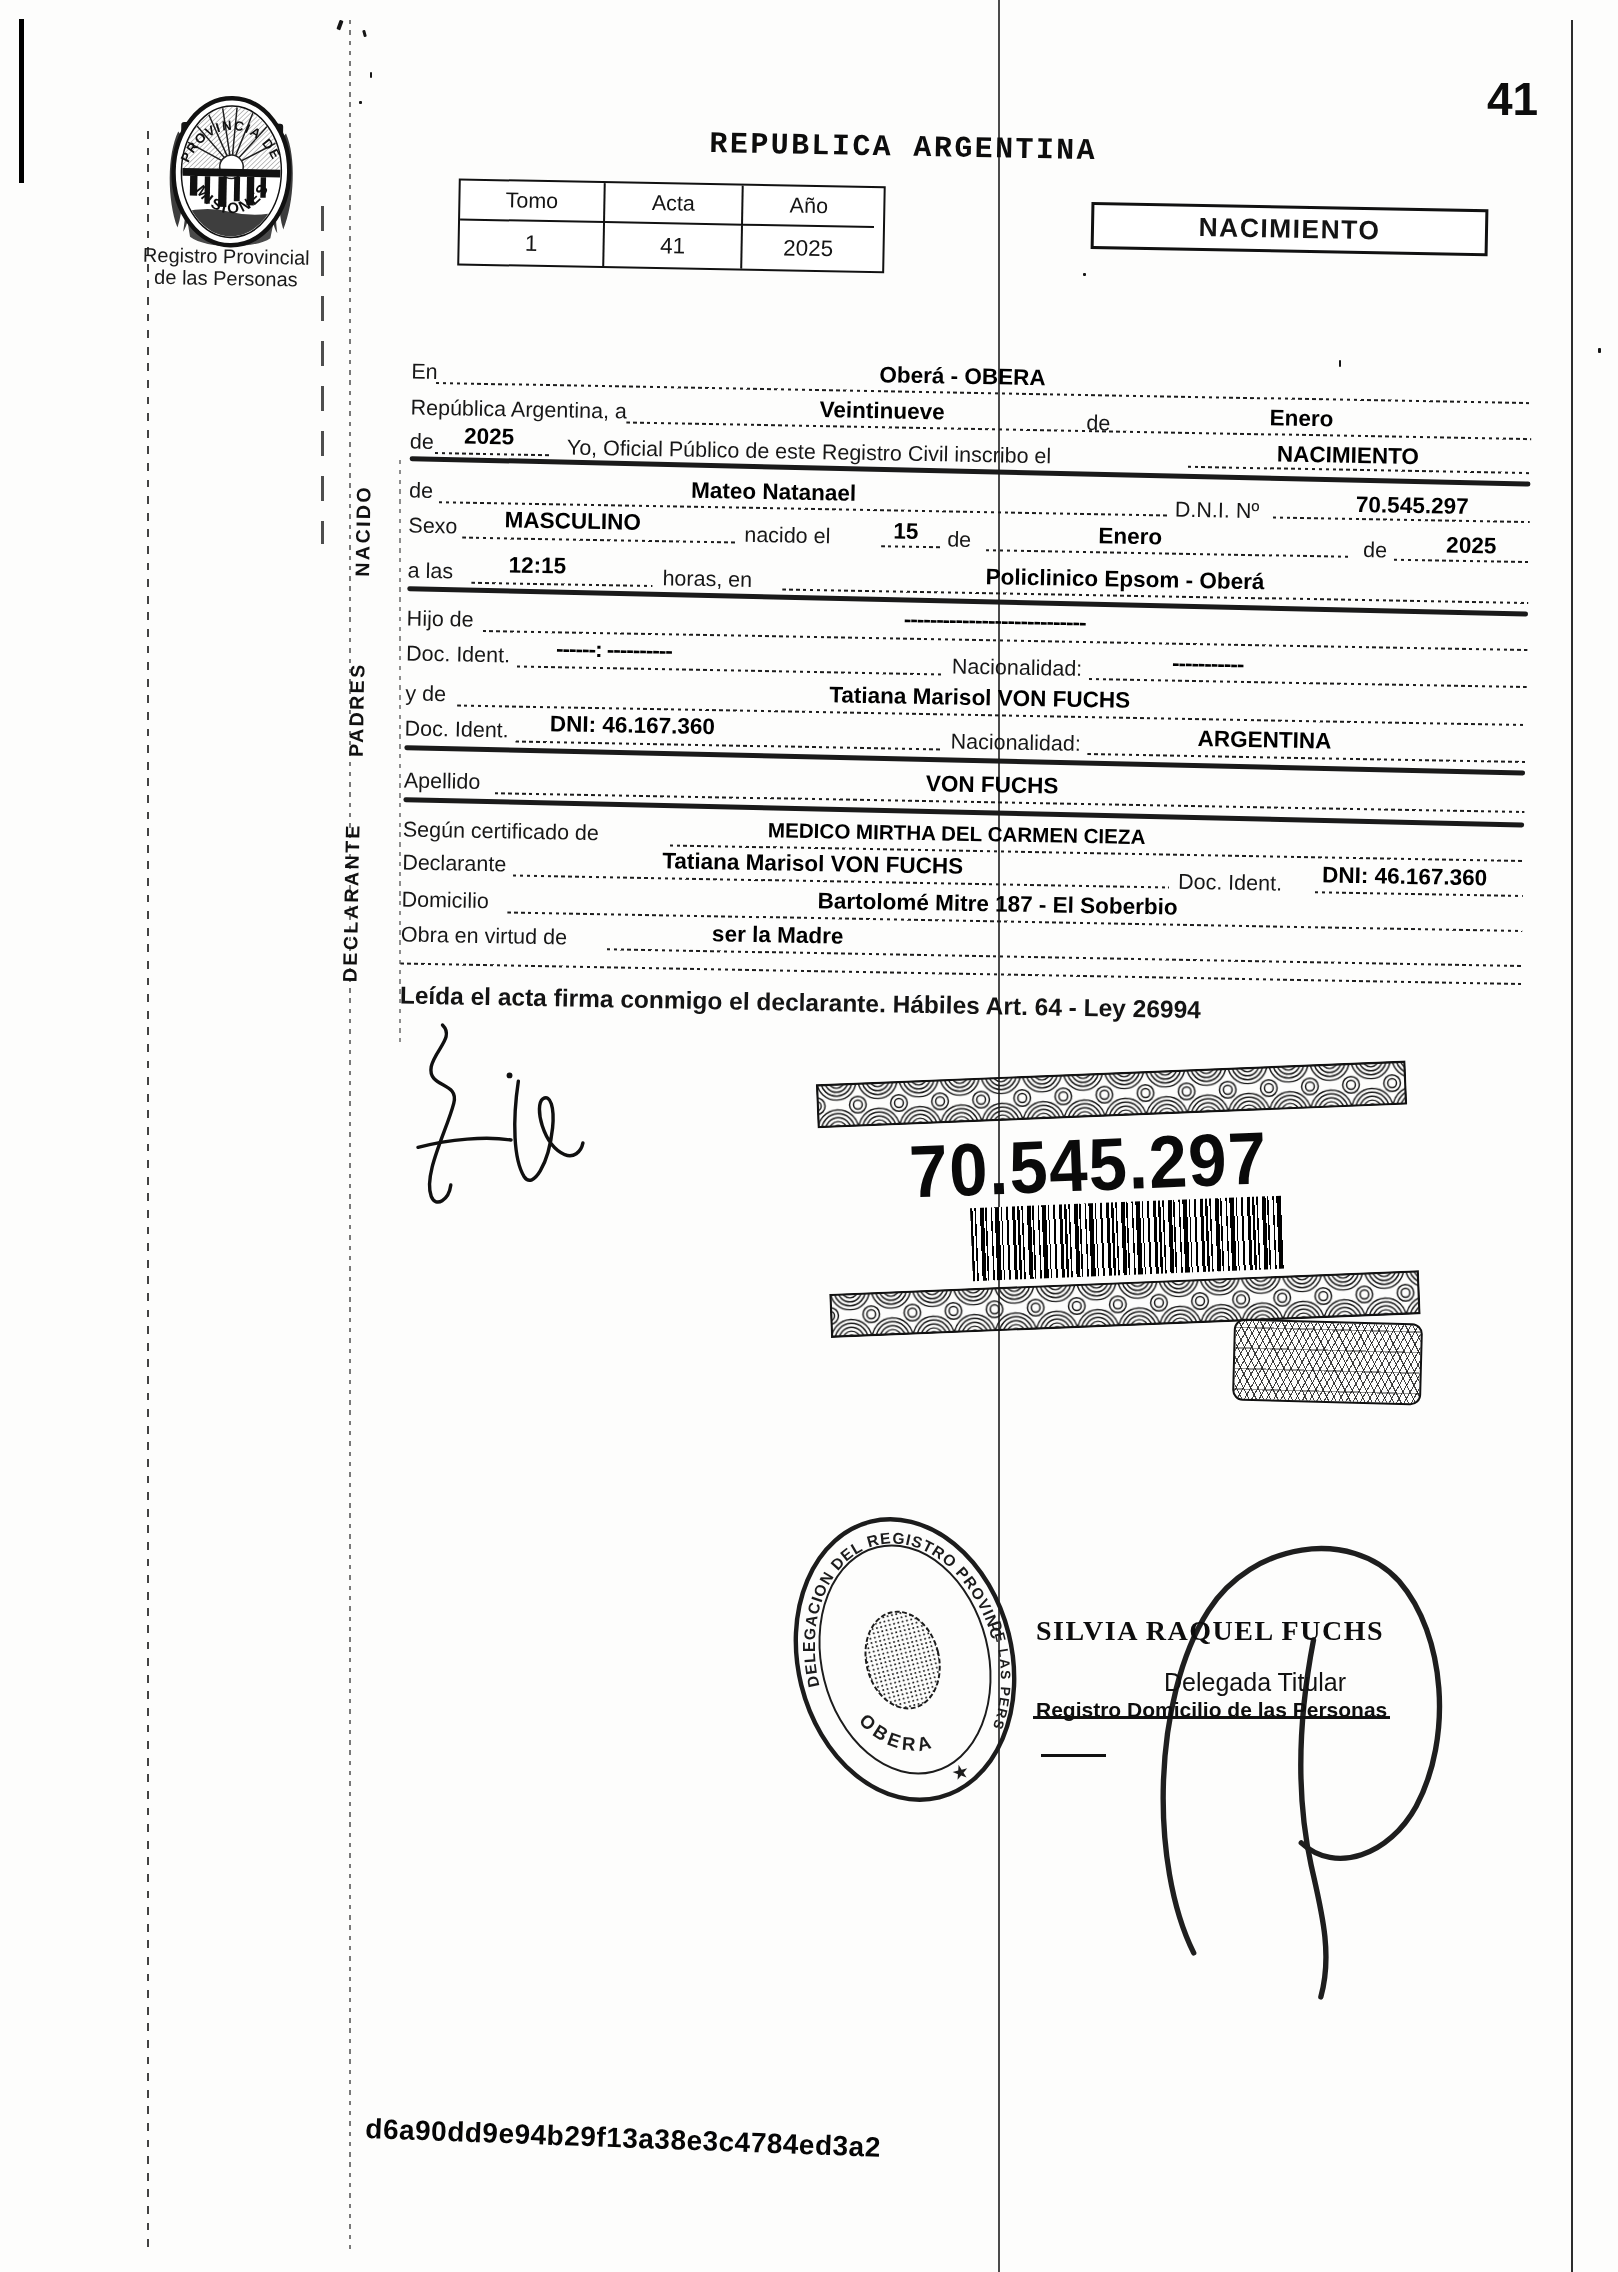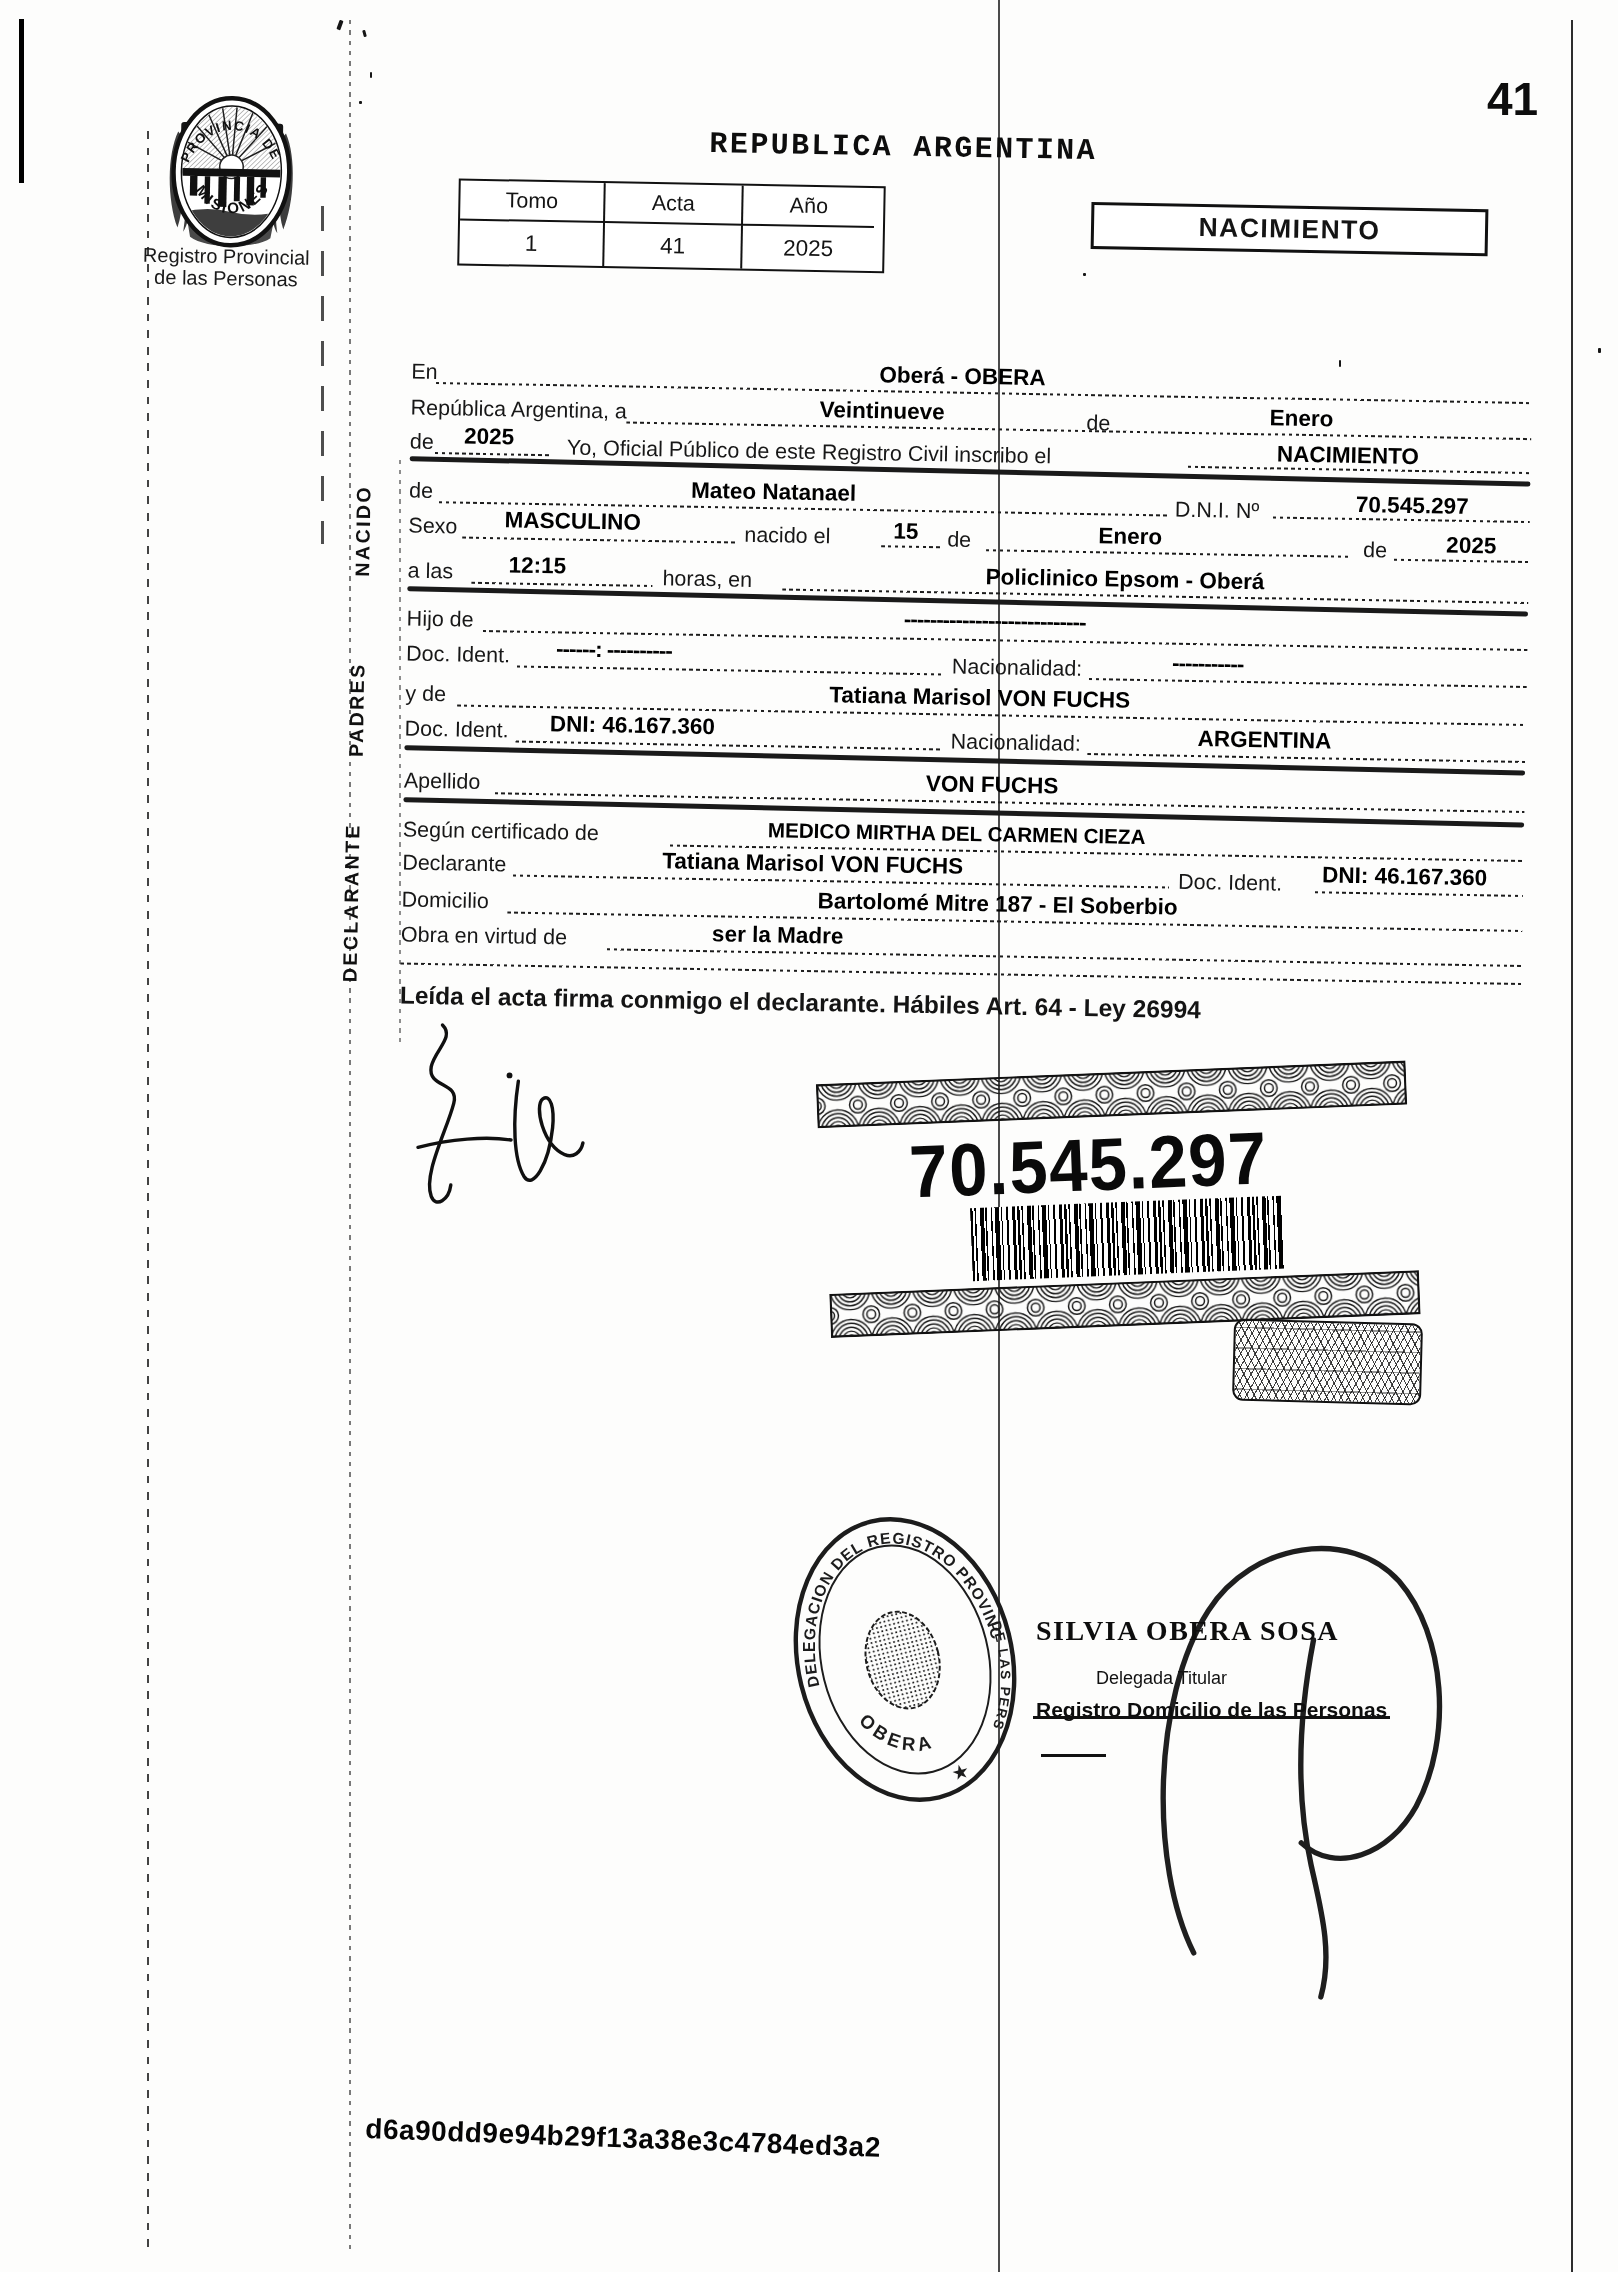--- a/index.html
+++ b/index.html
@@ -63,21 +63,21 @@
      transform:rotate(1.5deg);
      background:
        repeating-linear-gradient(62deg,rgba(20,20,20,.8) 0 1px,transparent 1px 6.4px),
        repeating-linear-gradient(-62deg,rgba(20,20,20,.8) 0 1px,transparent 1px 6.4px),
        repeating-linear-gradient(0deg,transparent 0 8.8px,rgba(20,20,20,.45) 8.8px 10.3px,transparent 10.3px 20.6px);}
   
   .sigsvg{position:absolute;}
   .stamp{left:773px;top:1488px;width:264px;height:343px;}
   .offname{left:1036px;top:1615px;font-family:"Liberation Serif","DejaVu Serif",serif;
            font-size:28px;font-weight:bold;letter-spacing:1.5px;color:#0d0d0d;white-space:nowrap;}
-  .offrole{left:1096px;top:1668px;font-size:18px;color:#111;}
+  .offrole{left:1164px;top:1668px;font-size:25px;color:#111;}
   .offorg{left:1036px;top:1698px;font-size:21px;font-weight:bold;color:#0d0d0d;position:absolute;white-space:nowrap;}
   .offorg::after{content:"";position:absolute;left:-2.9px;right:-2.9px;bottom:2.9px;height:2.9px;background:#111;}
   .offdash{left:1041px;top:1754px;width:65px;height:3.4px;background:#111;}
   .hash{left:366px;top:2113px;font-size:28px;font-weight:bold;letter-spacing:0.5px;transform:rotate(2.1deg);
         transform-origin:left top;white-space:nowrap;color:#060606;}
   svg text{font-family:"Liberation Sans","DejaVu Sans",sans-serif;}
 </style>
 </head>
 <body>
 
@@ -344,21 +344,21 @@
       <text x="296" y="614" font-size="40" fill="#1c1c1c" stroke="none">★</text>
     </g>
   </svg>
 
   <svg class="sigsvg" style="left:1047px;top:1493px" width="401" height="509" viewBox="0 0 820 1040">
     <g fill="none" stroke="#0e0e0e" stroke-width="11" stroke-linecap="round" opacity=".93">
       <path d="M300,940 C210,760 215,420 330,240 C420,100 620,70 720,180 C815,290 830,500 755,640 C700,740 590,780 520,715"></path>
       <path d="M545,300 C520,430 505,600 540,760 C560,850 585,940 560,1030"></path>
     </g>
   </svg>
-  <div class="abs offname">SILVIA OBERA SOSA</div>
+  <div class="abs offname">SILVIA RAQUEL FUCHS</div>
   <div class="abs offrole">Delegada Titular</div>
   <div class="offorg">Registro Domicilio de las Personas</div>
   <div class="abs offdash"></div>
 
   <div class="abs hash">d6a90dd9e94b29f13a38e3c4784ed3a2</div>
 
 </div>
 
 
 </body></html>

